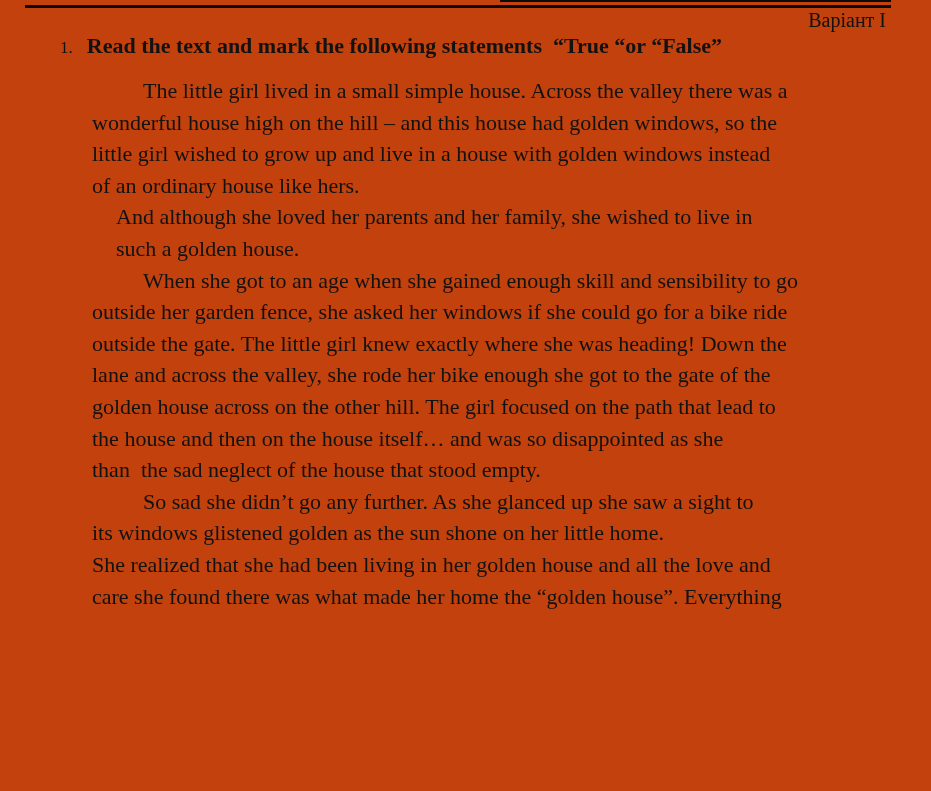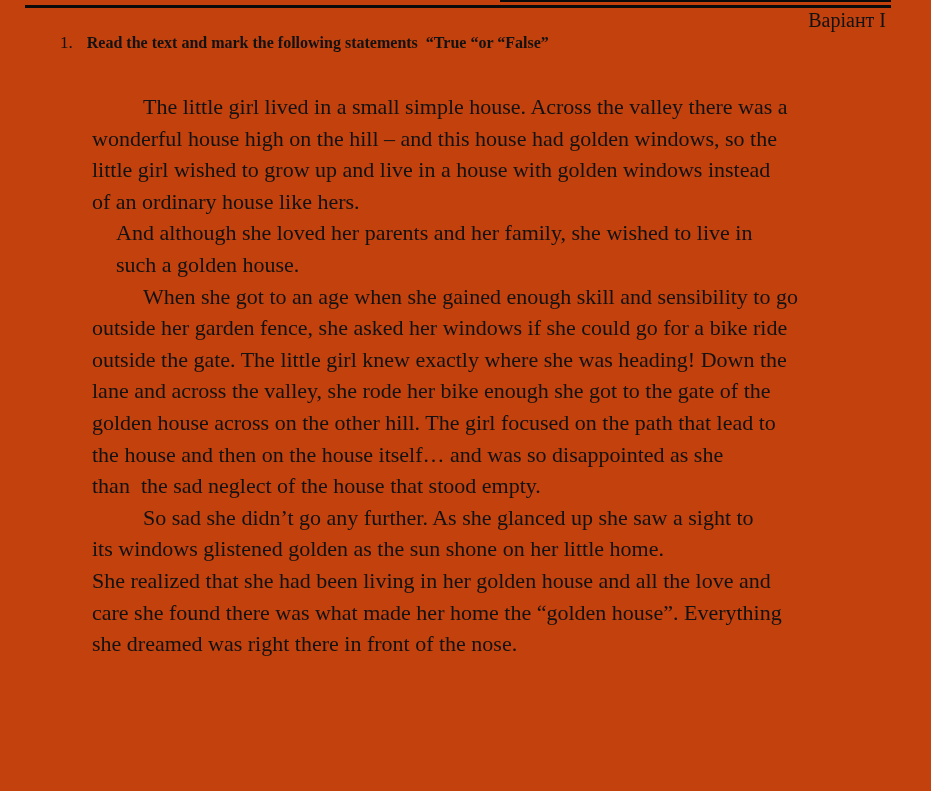--- a/index.html
+++ b/index.html
@@ -45,29 +45,29 @@
     left: 60px;
     top: 33px;
     white-space: pre;
   }
   .heading .num {
     font-size: 17px;
     font-weight: normal;
     margin-right: 14px;
   }
   .heading .title {
-    font-size: 16px;
+    font-size: 22px;
     font-weight: bold;
     white-space: pre;
     text-align: right;
   }
   .body-text {
     position: absolute;
     left: 92px;
-    top: 91px;
+    top: 75px;
     width: 800px;
     font-size: 22px;
     line-height: 31.6px;
   }
   .para { margin: 0; }
   .para.block { margin-left: 24px; }
   .line {
     white-space: pre;
     min-height: 31.6px;
   }
@@ -104,16 +104,15 @@
         <div class="line">the house and then on the house itself… and was so disappointed as she</div>
         <div class="line">than  the sad neglect of the house that stood empty.</div>
       </div>
       <div class="para">
         <div class="line first-indent">So sad she didn’t go any further. As she glanced up she saw a sight to</div>
         <div class="line">its windows glistened golden as the sun shone on her little home.</div>
       </div>
       <div class="para">
         <div class="line">She realized that she had been living in her golden house and all the love and</div>
         <div class="line">care she found there was what made her home the “golden house”. Everything</div>
-        <div class="line">she dreamed was right there in front of the nose.</div>
       </div>
     </div>
 </div>
 
 </body></html>

